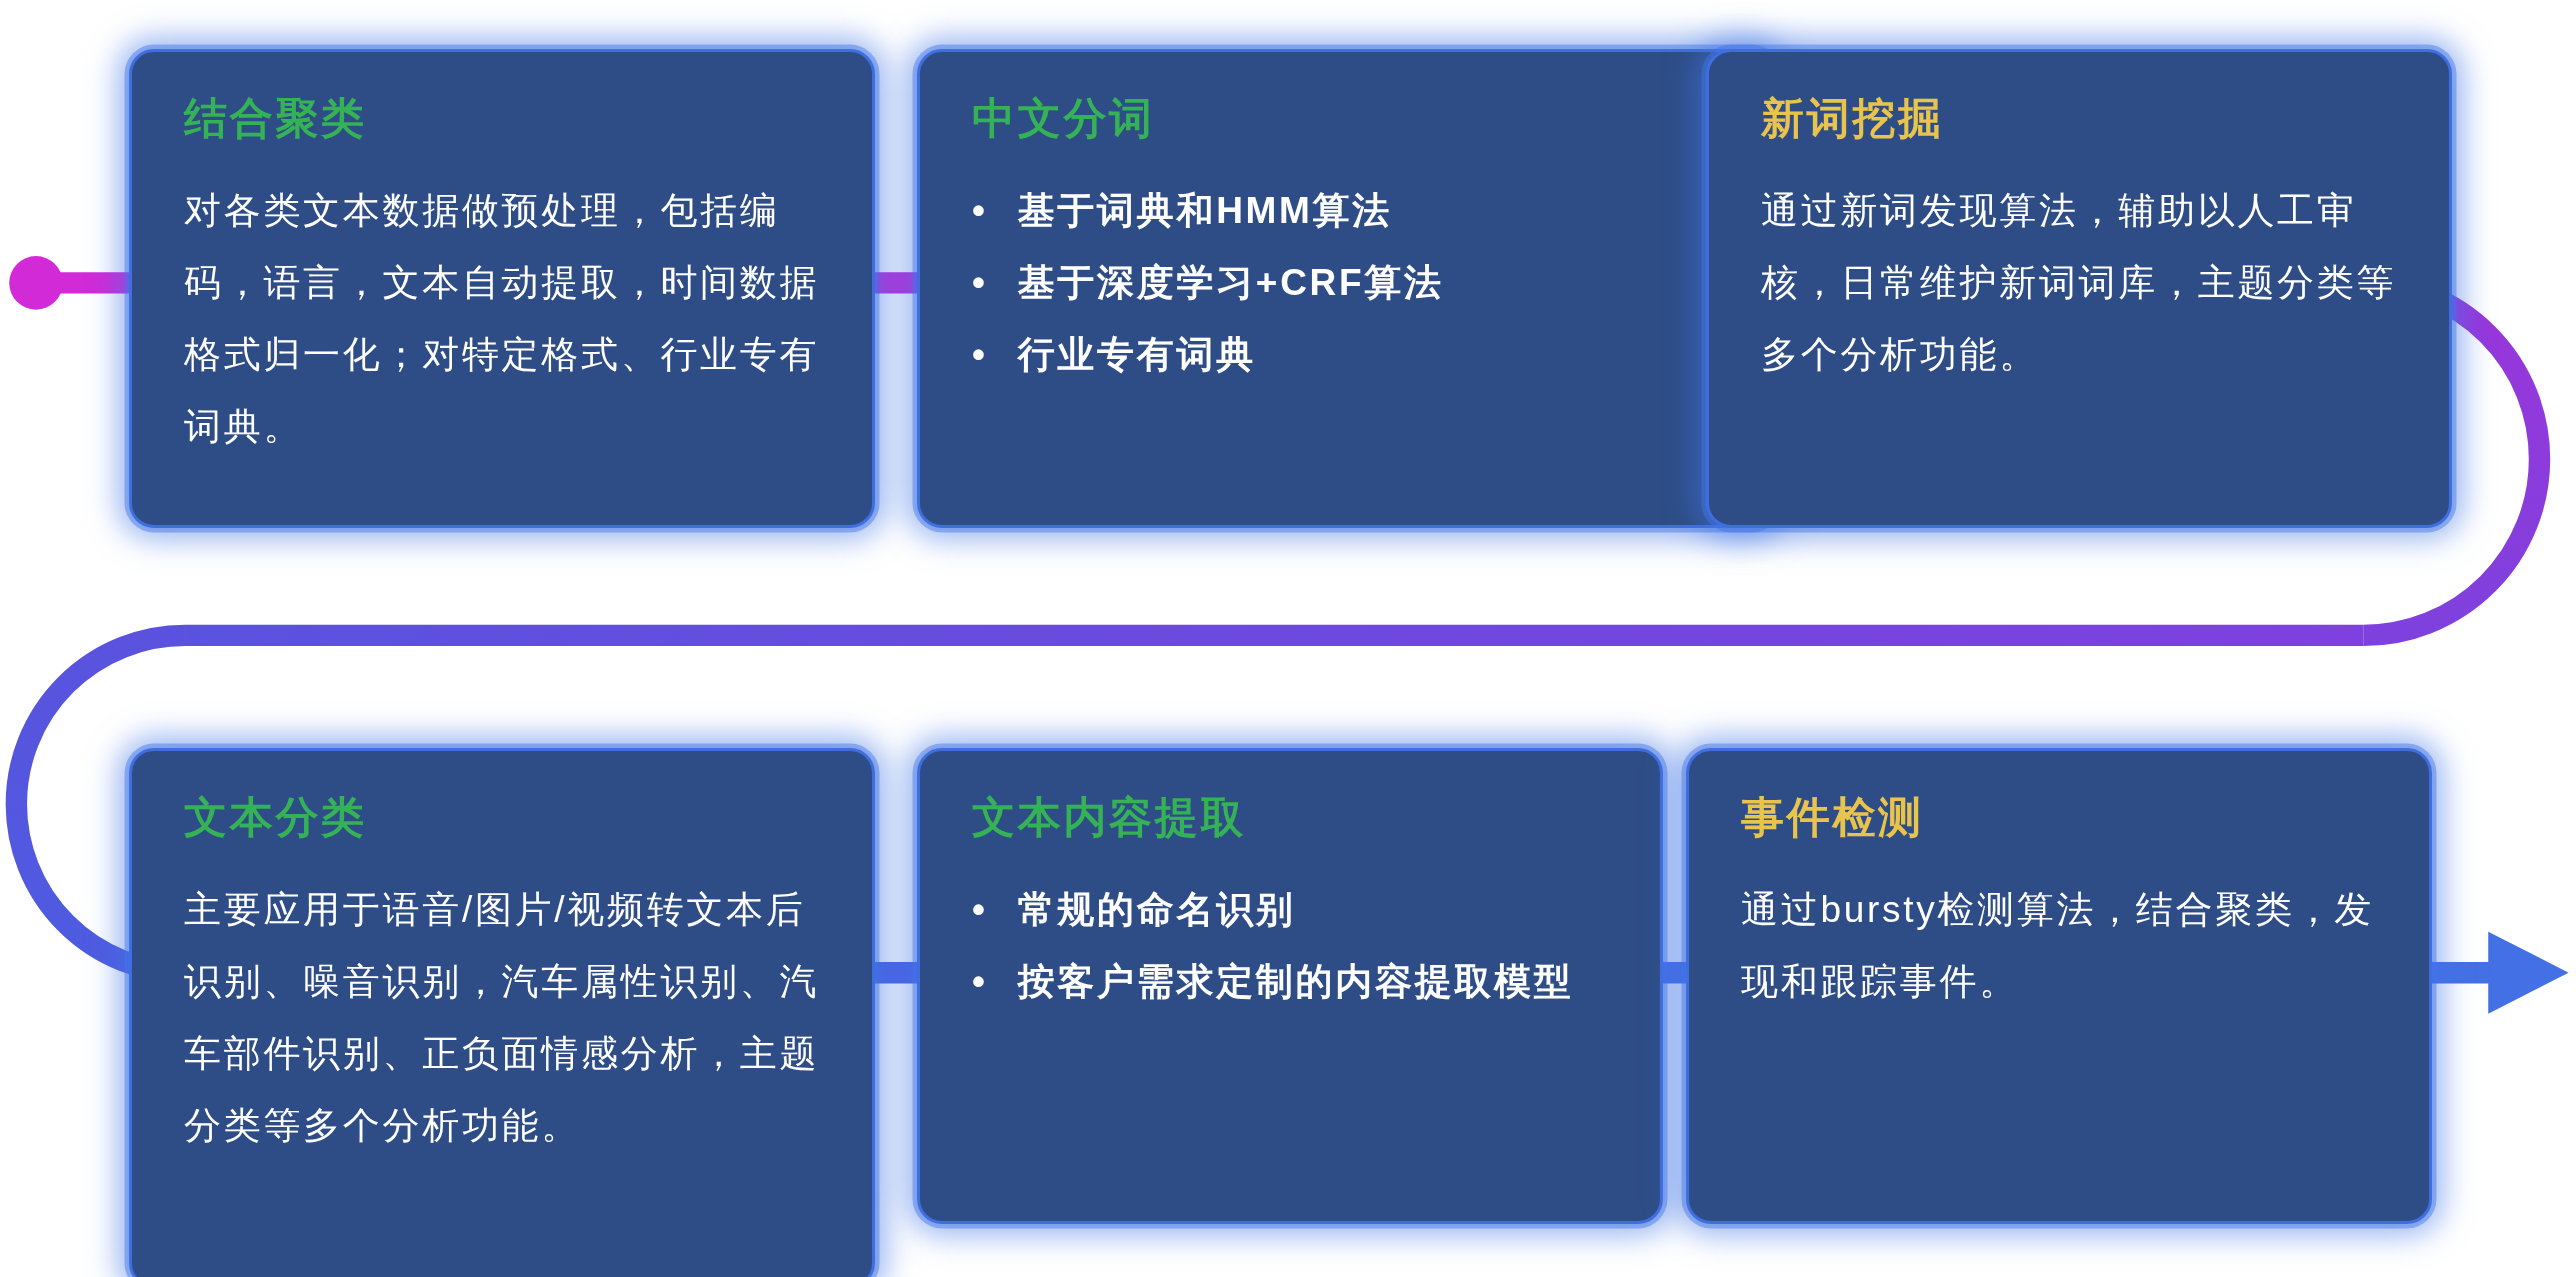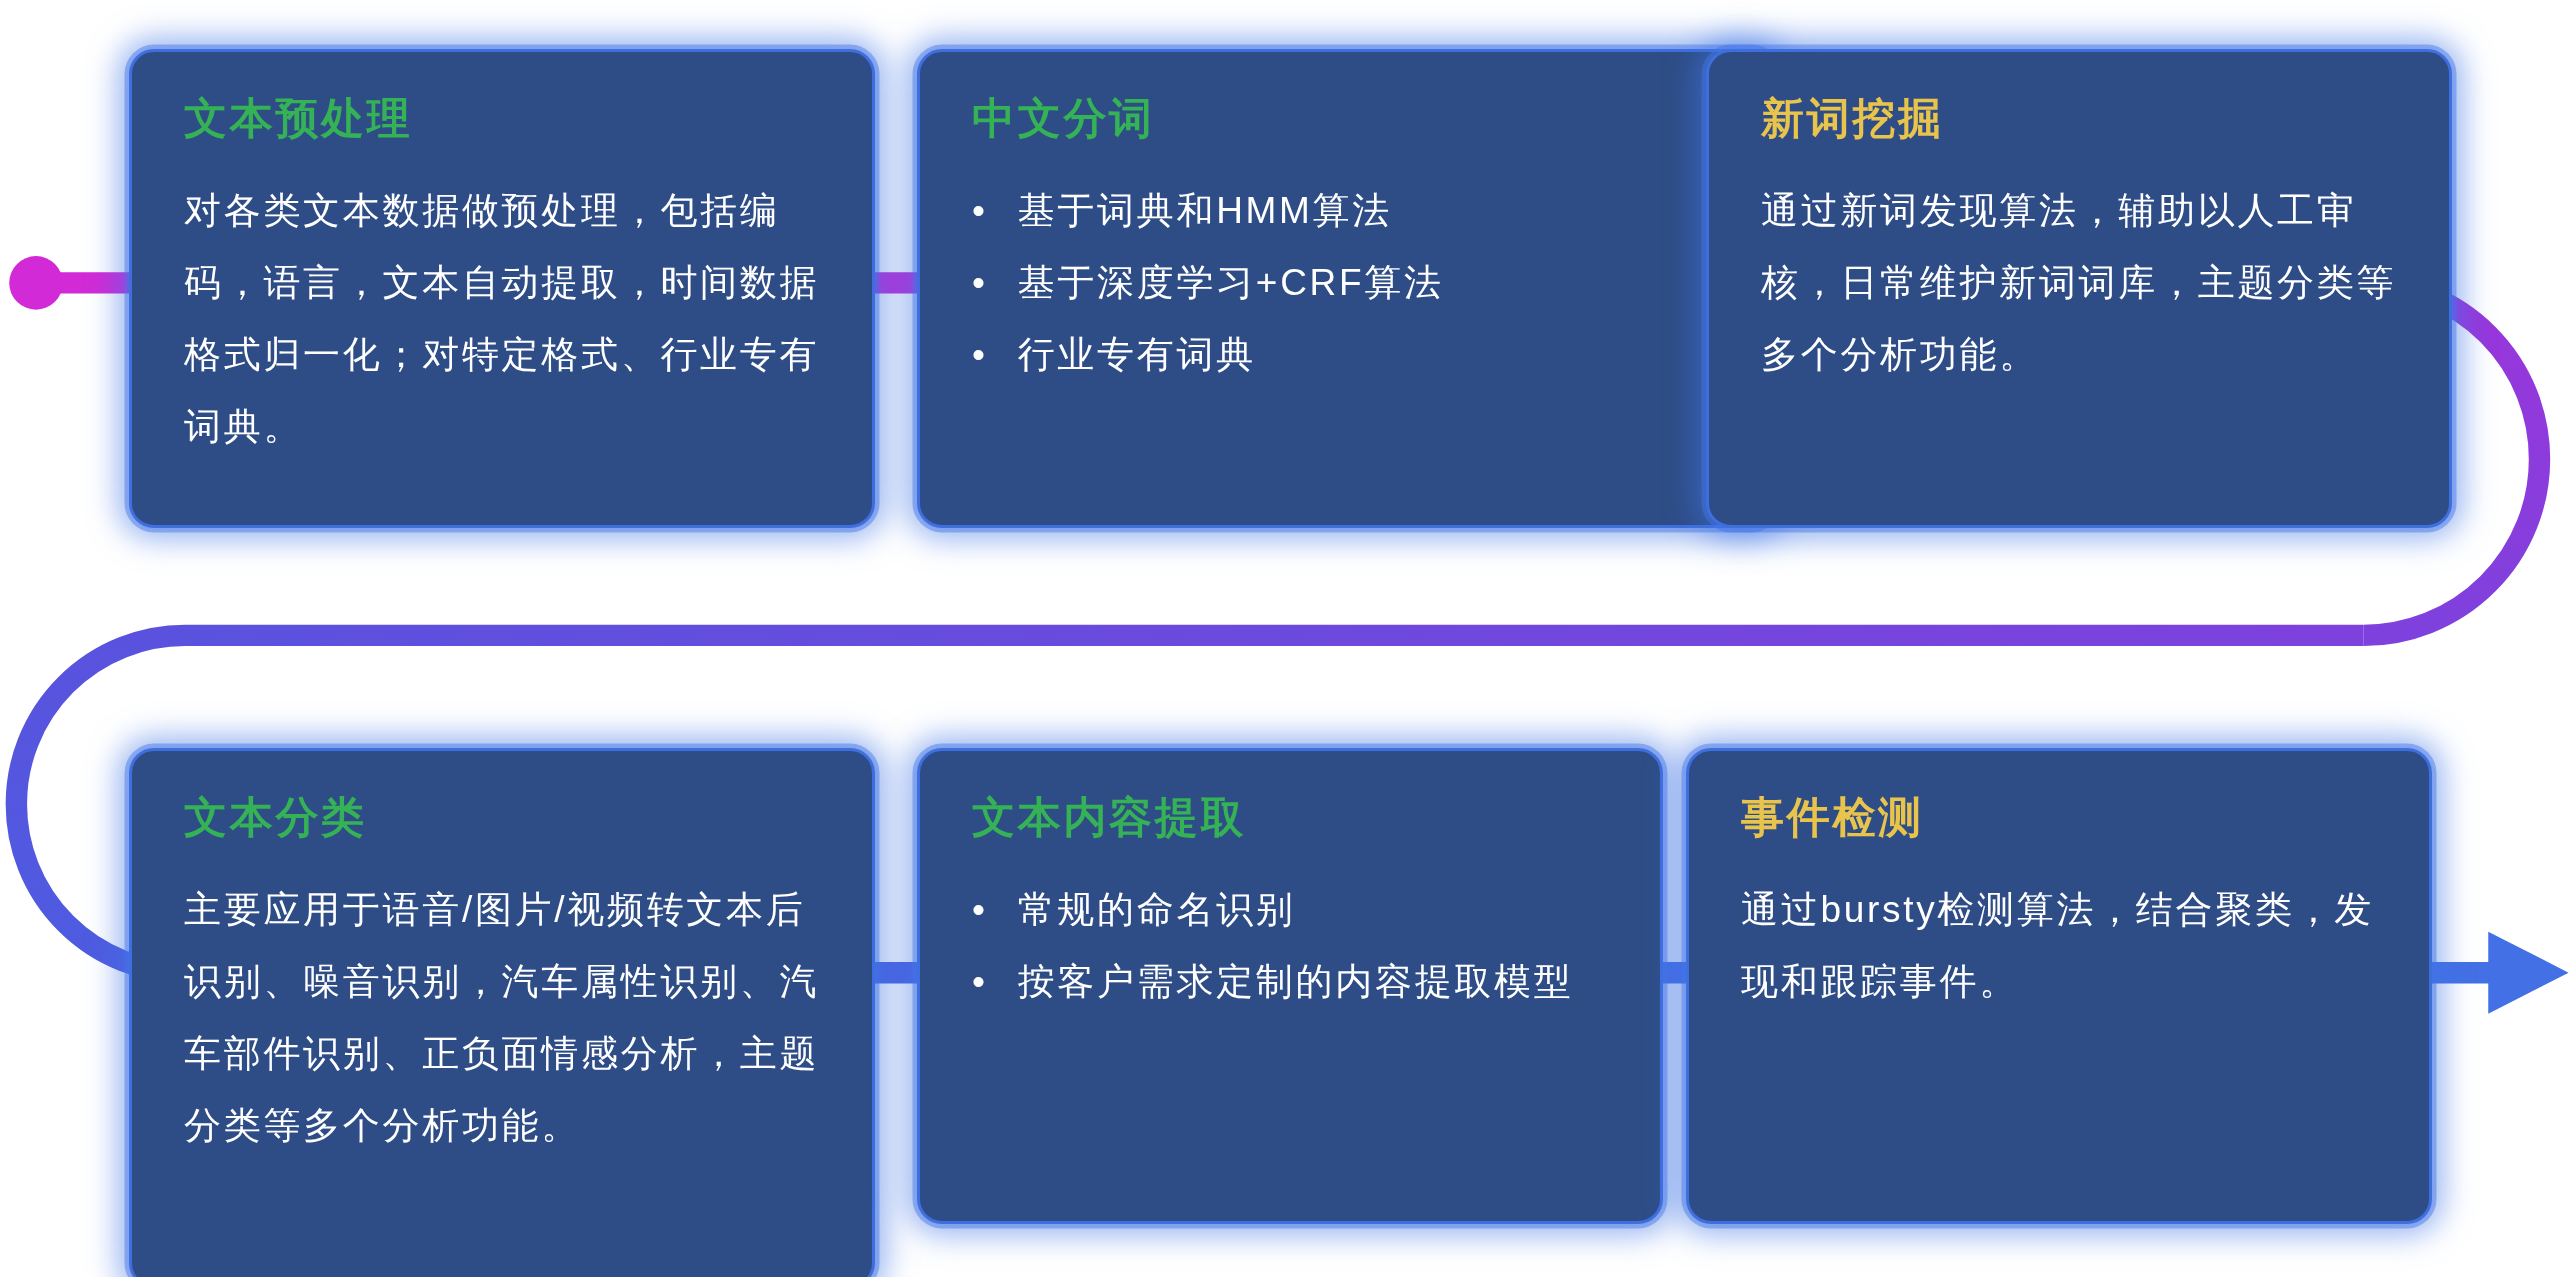--- a/index.html
+++ b/index.html
@@ -51,20 +51,21 @@
     color: #ffffff;
     font-size: 37px;
     letter-spacing: 2.7px;
     line-height: 1.95;
   }
 
   .card-bullets {
     list-style: none;
     margin: 0;
     padding: 0;
+    font-weight: bold;
   }
   .card-bullets li {
     display: flex;
     gap: 30px;
     color: #ffffff;
     font-size: 37px;
     letter-spacing: 2.7px;
     line-height: 1.95;
   }
   .card-bullets li::before {
@@ -105,21 +106,21 @@
     <path d="M 2648 317 A 197.5 197.5 0 0 1 2648 712" stroke="url(#g-arc-right)" stroke-width="24" fill="none"></path>
     <path d="M 2648 712 H 207" stroke="url(#g-mid)" stroke-width="24" fill="none"></path>
     <path d="M 207 712 A 189 189 0 0 0 207 1090" stroke="url(#g-arc-left)" stroke-width="24" fill="none"></path>
     <path d="M 207 1090 H 2800" stroke="url(#g-row2)" stroke-width="24" fill="none"></path>
 
     <circle cx="40" cy="317" r="30" fill="#d22ad6"></circle>
     <polygon points="2788,1044 2878,1090 2788,1136" fill="#4470e6"></polygon>
   </svg>
 
   <div class="card card-1">
-    <h2 class="card-title" style="color: rgb(53, 177, 86);">文本预处理</h2>
+    <h2 class="card-title" style="color: rgb(53, 177, 86);">结合聚类</h2>
     <p class="card-body">对各类文本数据做预处理，包括编码，语言，文本自动提取，时间数据格式归一化；对特定格式、行业专有词典。</p>
   </div>
 
   <div class="card card-2">
     <h2 class="card-title" style="color: rgb(53, 177, 86);">中文分词</h2>
     <ul class="card-bullets">
       <li>
           <span>基于词典和HMM算法</span>
         </li>
       <li>

